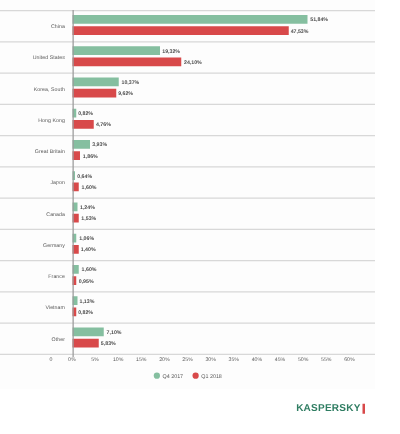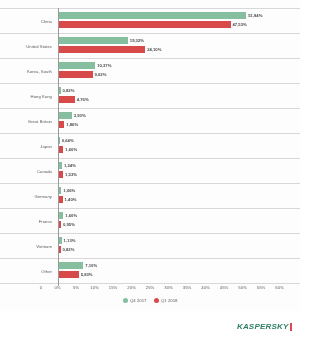--- a/index.html
+++ b/index.html
@@ -151,21 +151,20 @@
     width: 300px;
     height: 36px;
     background: #ffffff;
   }
   .logo {
     position: absolute;
     right: 8px;
     top: 11px;
     display: flex;
     align-items: center;
-    font-style: italic;
   }
   .logo-text {
     font-size: 8px;
     letter-spacing: 0.2px;
     color: #2f7d62;
     font-weight: bold;
     font-family: "Liberation Sans", sans-serif;
   }
   .logo-mark {
     width: 2.5px;

